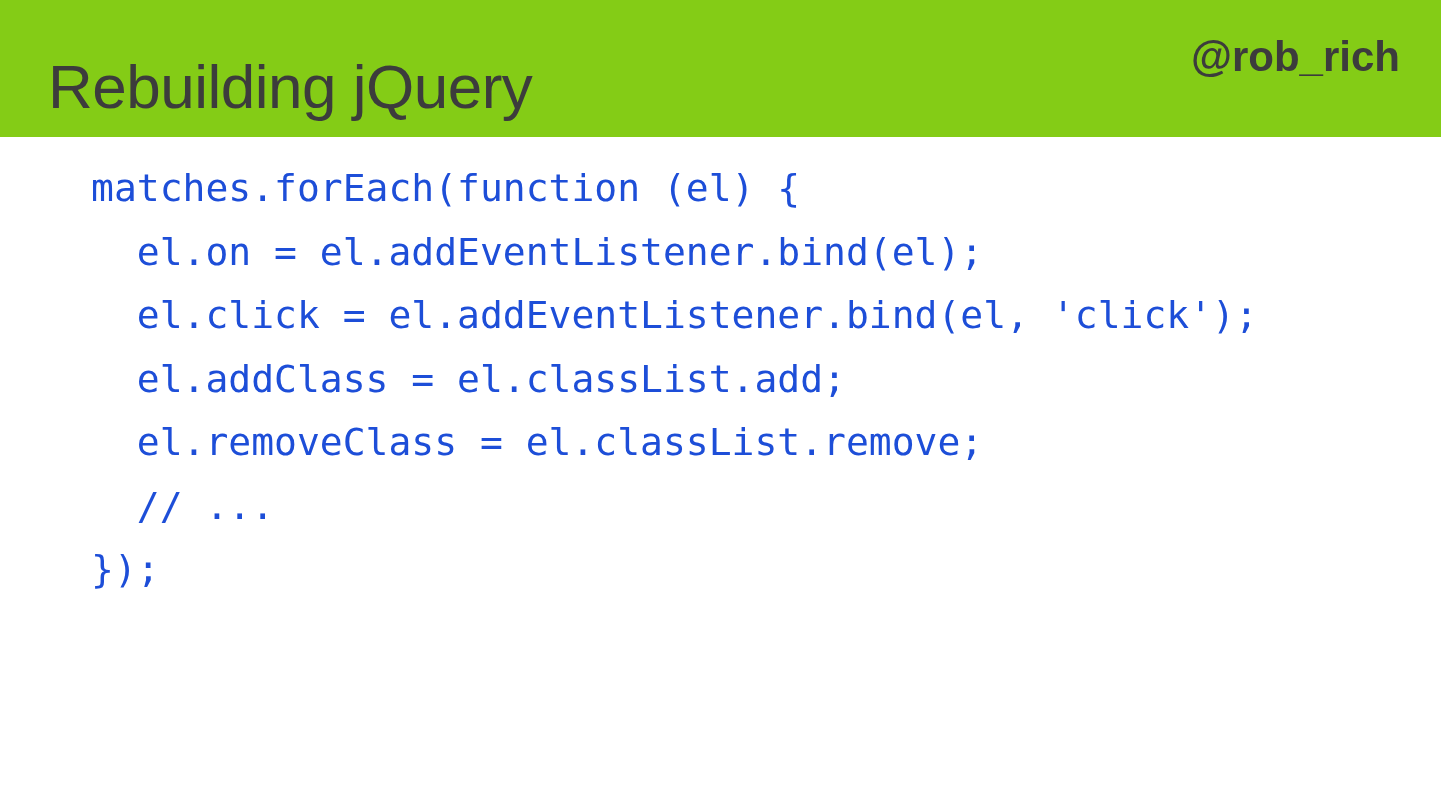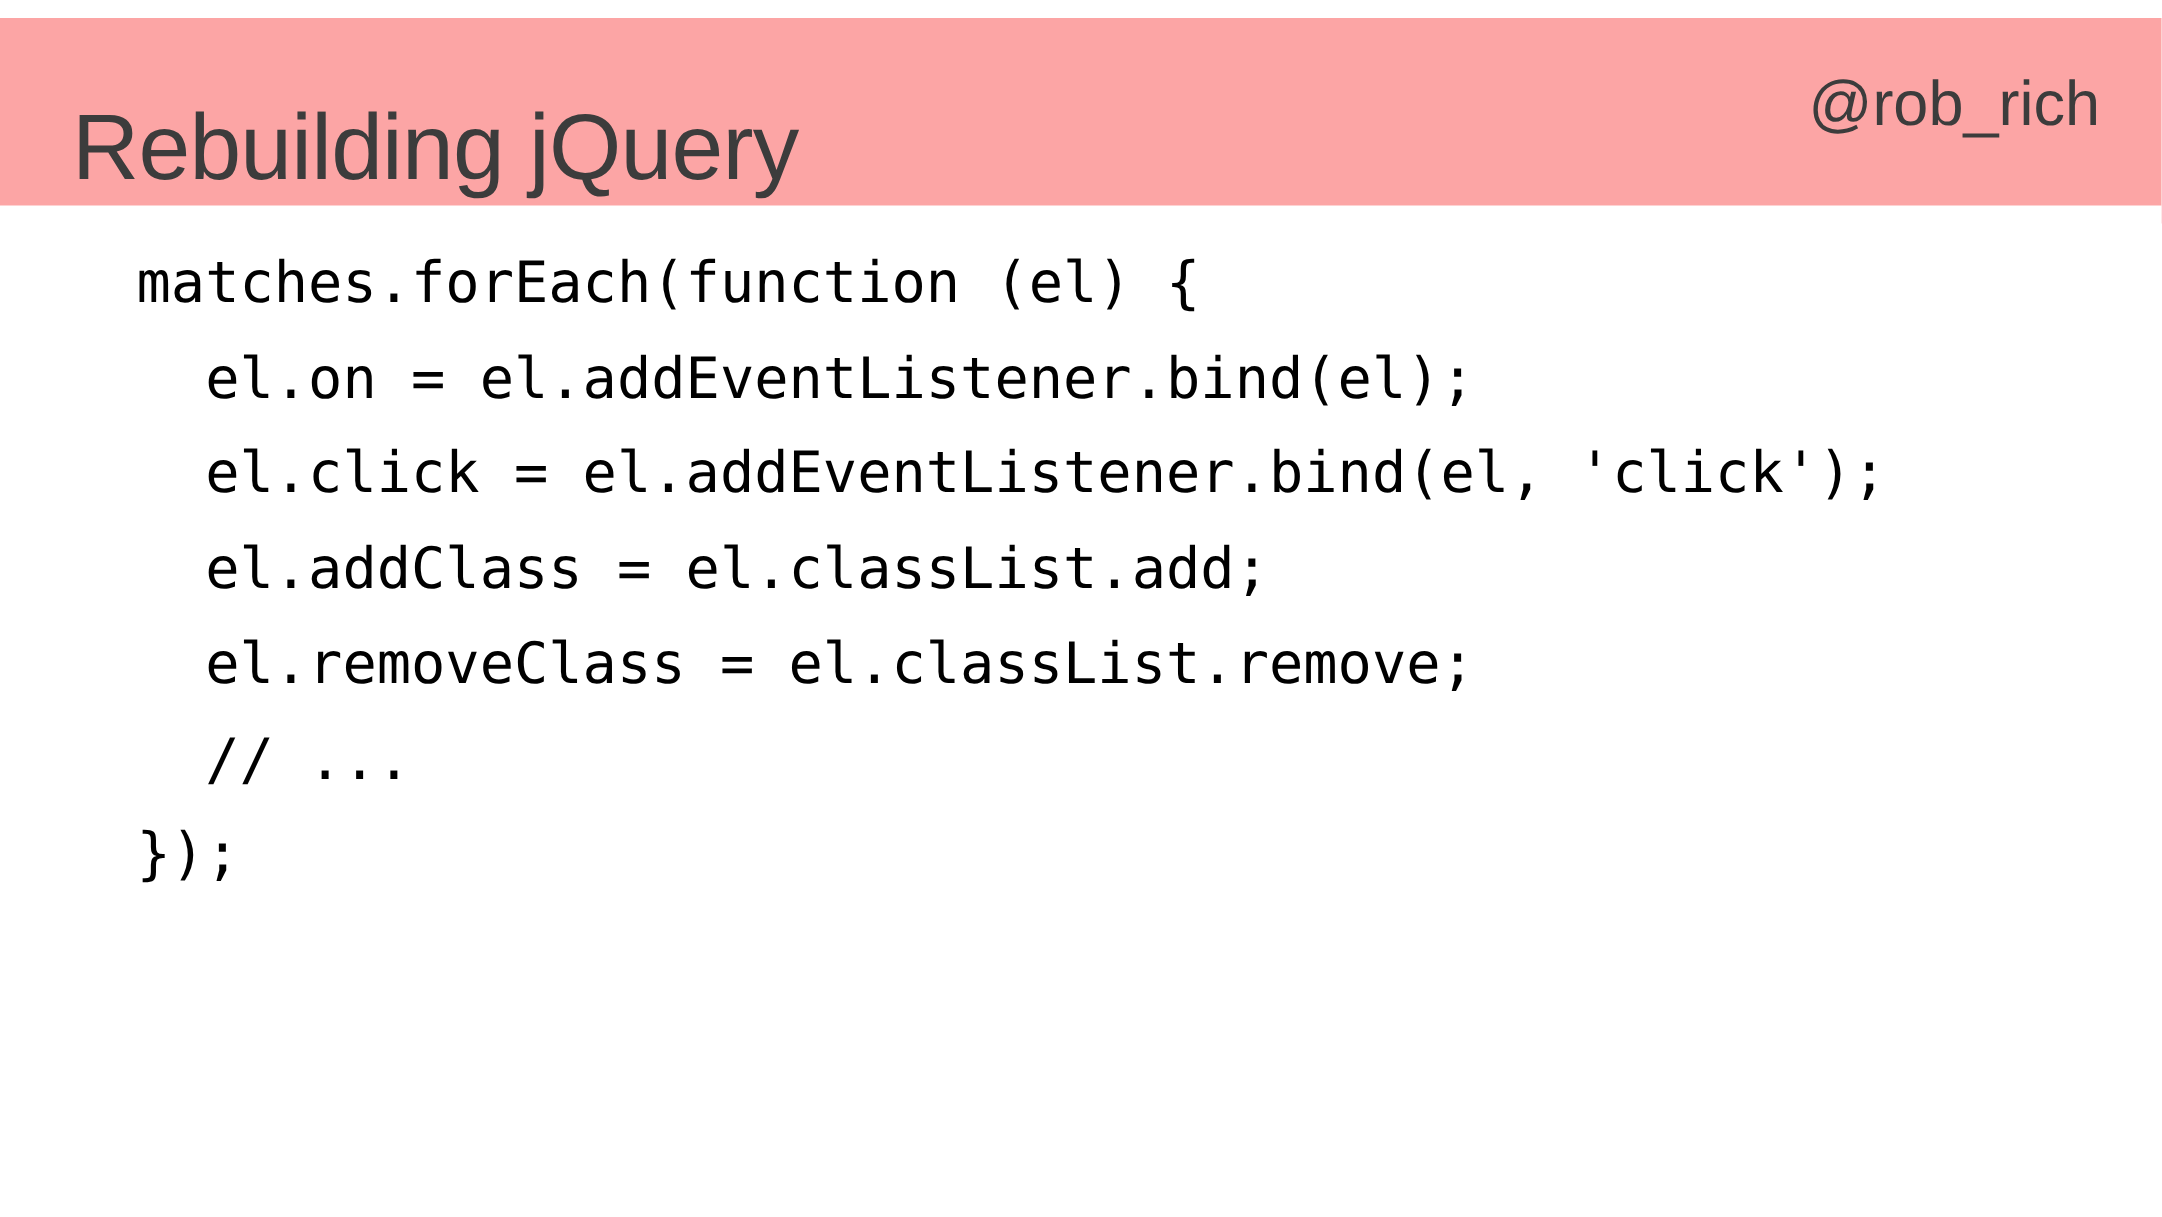--- a/index.html
+++ b/index.html
@@ -18,24 +18,24 @@
   #slide {
     position: absolute;
     inset: 0;
     background: #ffffff;
   }
 
   
   #slide-header {
     position: absolute;
     left: 0;
-    top: 12px;
+    top: 0;
     width: 1441px;
     height: 137px;
-    background: #fca5a5;
+    background: #84cc16;
     overflow: hidden;
   }
 
   #slide-title {
     position: absolute;
     left: 48px;
     top: 50px;
     font-family: "Liberation Sans", sans-serif;
     font-size: 62px;
     font-weight: 400;
@@ -45,21 +45,21 @@
     white-space: nowrap;
   }
 
   #presenter-block {
     position: absolute;
     right: 41px;
     top: 28px;
     text-align: right;
     font-family: "Liberation Sans", sans-serif;
     font-size: 42px;
-    font-weight: 400;
+    font-weight: 700;
     line-height: 58px;
     color: #3c3c3c;
     white-space: nowrap;
   }
   #presenter-block .line { display: block; }
 
   
   #code-body {
     position: absolute;
     left: 0;
@@ -70,21 +70,21 @@
   }
 
   #code-block {
     position: absolute;
     left: 91px;
     top: 20px;
     margin: 0;
     font-family: "DejaVu Sans Mono", "Liberation Mono", monospace;
     font-size: 38px;
     line-height: 63.5px;
-    color: #000000;
+    color: #1d4ed8;
     white-space: pre;
     letter-spacing: 0px;
     tab-size: 2;
   }
   .code-line {
     display: block;
     white-space: pre;
     min-height: 63.5px;
   }
 </style>

